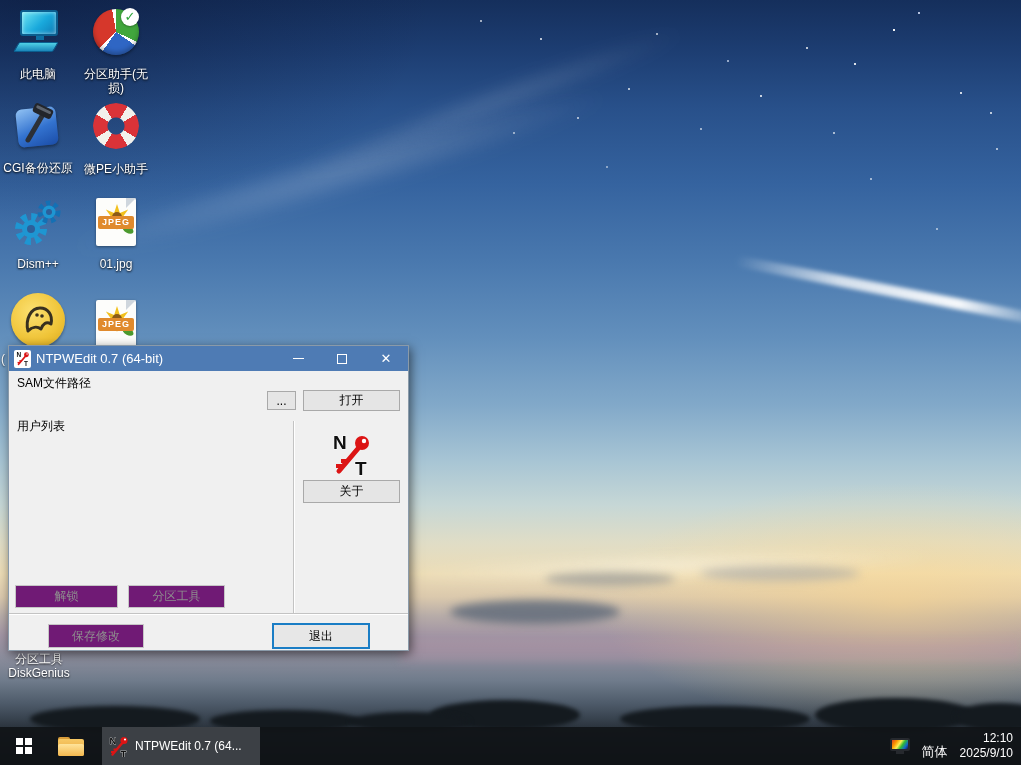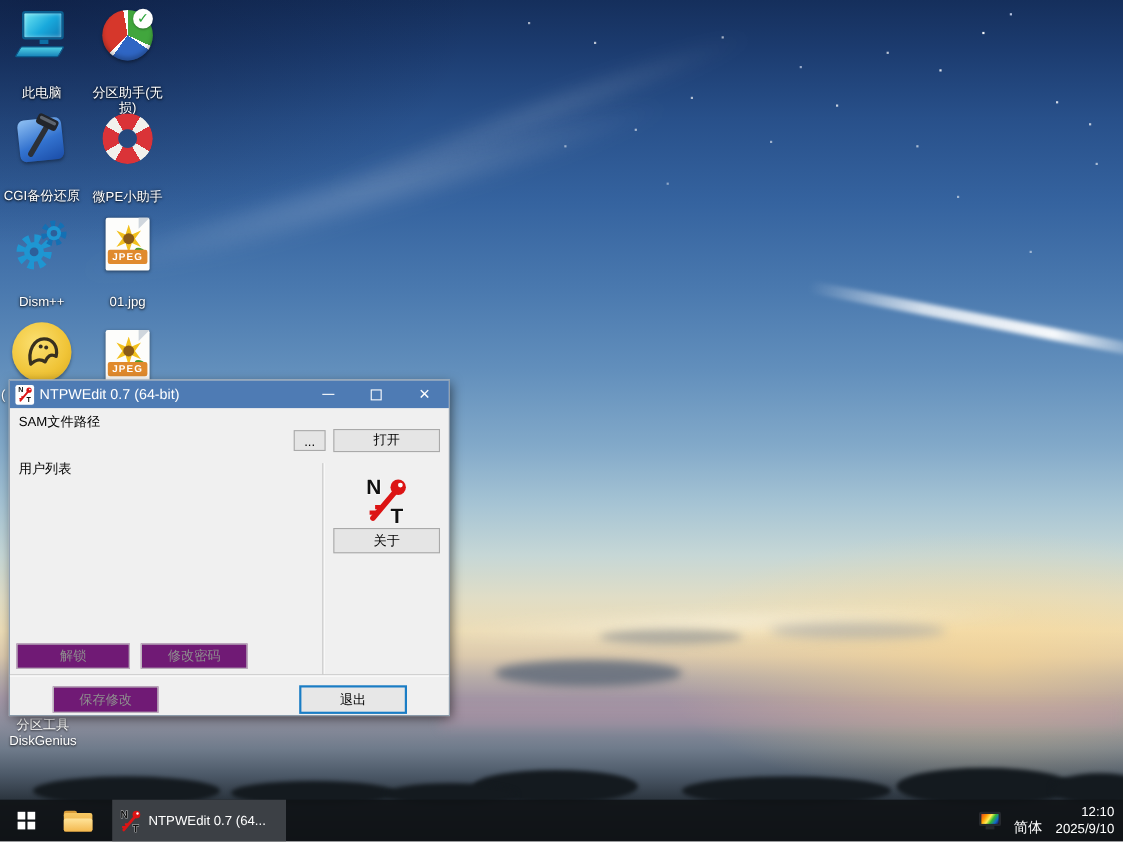--- a/index.html
+++ b/index.html
@@ -50,21 +50,21 @@
         background:rgba(196,146,168,.28); filter:blur(5px); }
   .rock { position:absolute; z-index:0; border-radius:50%; background:#141a1f; filter:blur(2px); }
   .r1{left:430px;top:700px;width:150px;height:30px;} .r2{left:620px;top:706px;width:190px;height:26px;}
   .r3{left:815px;top:698px;width:160px;height:34px;} .r4{left:955px;top:703px;width:90px;height:28px;}
   .r5{left:30px;top:706px;width:170px;height:26px;} .r6{left:210px;top:710px;width:150px;height:22px;}
   .r7{left:350px;top:712px;width:120px;height:20px;}
 
   
   .dicon { position:absolute; width:76px; z-index:2; text-align:center; }
   .dicon .art { position:relative; margin:0 auto; }
-  .dlabel { margin-top:21px; font-size:12px; line-height:14px; color:#fff;
+  .dlabel { margin-top:11px; font-size:12px; line-height:14px; color:#fff;
             text-shadow:0 1px 2px rgba(0,0,0,.85), 0 0 3px rgba(0,0,0,.5); }
 
   
   .pc-art { width:48px; height:48px; }
   .pc-screen { position:absolute; left:6px; top:2px; width:38px; height:26px; border-radius:3px;
       background:linear-gradient(135deg,#6fe6f2,#19a9dc 55%,#0f7cb6); border:2px solid #0b5e8f; box-shadow:inset 0 0 4px rgba(255,255,255,.6); }
   .pc-stand { position:absolute; left:22px; top:28px; width:8px; height:4px; background:#0d6fa4; }
   .pc-kbd { position:absolute; left:2px; top:34px; width:40px; height:10px; transform:skewX(-30deg);
       background:linear-gradient(#4fd0e6,#1a86ba); border:1px solid #0b5e8f; border-radius:2px; }
 
@@ -94,21 +94,21 @@
 
   
   .page { position:relative; width:40px; height:48px; margin:0 auto; background:#fdfdfb; border-radius:2px;
       box-shadow:0 1px 3px rgba(0,0,0,.4); }
   .page .fold { position:absolute; right:0; top:0; width:0; height:0;
       border-left:10px solid #cfd6dd; border-top:10px solid rgba(0,0,0,0); transform:rotate(90deg); }
   .flower { position:absolute; left:8px; top:6px; width:26px; height:26px; background:#f2c01d;
       clip-path:polygon(50% 0%,61% 35%,93% 21%,72% 50%,93% 79%,61% 65%,50% 100%,39% 65%,7% 79%,28% 50%,7% 21%,39% 35%); }
   .flower::after { content:""; position:absolute; left:8px; top:8px; width:10px; height:10px; border-radius:50%; background:#8a5a18; }
   .leaf { position:absolute; left:26px; top:28px; width:12px; height:7px; border-radius:50%; background:#4c9a2e; transform:rotate(30deg); }
-  .ribbon { position:absolute; left:2px; right:2px; bottom:6px; height:13px; background:#e08a2d; border-radius:2px;
+  .ribbon { position:absolute; left:2px; right:2px; bottom:17px; height:13px; background:#e08a2d; border-radius:2px;
       color:#fff; font-weight:bold; font-size:9px; line-height:13px; letter-spacing:1px; text-align:center; }
 
   
   .ghost-art { width:54px; height:54px; border-radius:50%;
       background:radial-gradient(circle at 40% 35%, #fbe071, #f0c437 60%, #d9a81e); box-shadow:0 2px 3px rgba(0,0,0,.35); position:relative; }
   .ghost-art svg { position:absolute; left:0; top:0; }
 
   
   .gear-art { width:48px; height:48px; }
 
@@ -325,21 +325,21 @@
         <line x1="7" y1="39" x2="29" y2="13" stroke="#dc1414" stroke-width="5" stroke-linecap="round"></line>
         <line x1="11" y1="34" x2="4" y2="34" stroke="#dc1414" stroke-width="4"></line>
         <line x1="15" y1="29" x2="9" y2="29" stroke="#dc1414" stroke-width="4"></line>
         <circle cx="30" cy="11" r="7" fill="#dc1414"></circle>
           <circle cx="32" cy="9" r="2.2" fill="#fff"></circle>
       </svg>
     </div>
     <button class="btn about-btn">关于</button>
 
     <button class="btn unlock-btn" disabled="">解锁</button>
-    <button class="btn chpw-btn" disabled="">修改密码</button>
+    <button class="btn chpw-btn" disabled="">分区工具</button>
 
     <div class="hsep"></div>
     <button class="btn save-btn" disabled="">保存修改</button>
     <button class="btn exit-btn">退出</button>
   </div>
 
   <div class="taskbar">
     <div class="tb-btn start">
       <span class="winlogo">
           <span></span>

